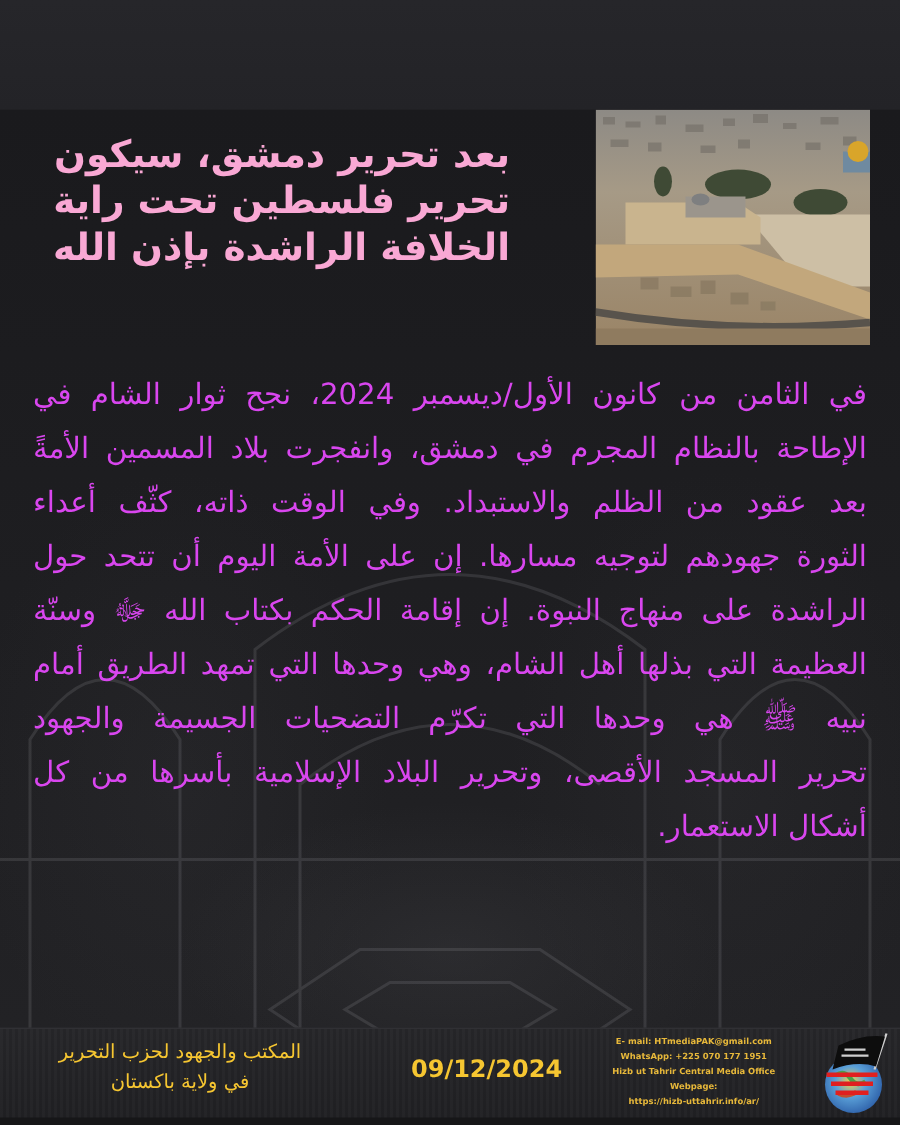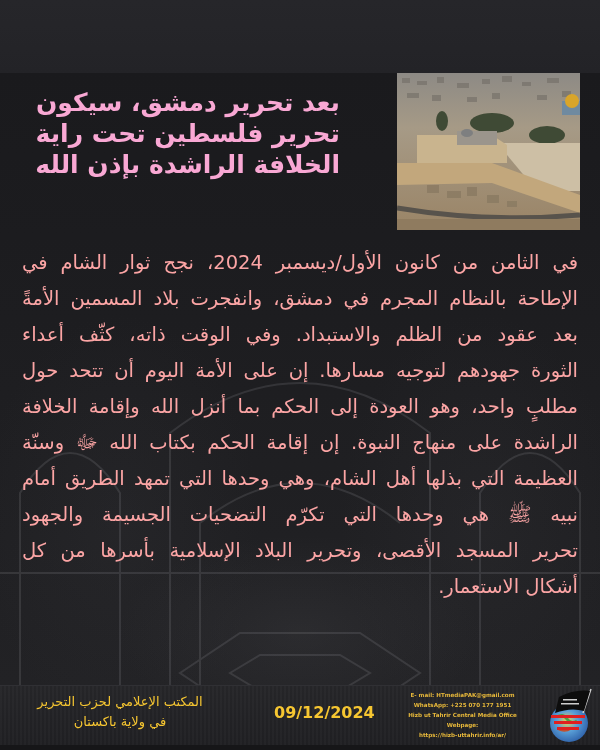--- a/index.html
+++ b/index.html
@@ -30,21 +30,21 @@
   .title {
     position:absolute; left:40px; top:87px; width:300px;
     direction:rtl; text-align:center;
     color:#f9a8d4; font-weight:bold; font-size:25px; line-height:31px;
     font-family:"DejaVu Sans", sans-serif;
   }
   .title div { white-space:nowrap; }
   .body-text {
     position:absolute; left:22px; top:245px; width:556px;
     direction:rtl; text-align:justify; text-align-last:right;
-    color:#fca5a5; font-size:19.5px; line-height:36px;
+    color:#d946ef; font-size:19.5px; line-height:36px;
     font-family:"DejaVu Sans", sans-serif;
   }
   .body-line { display:block; white-space:nowrap; text-align:justify; text-align-last:justify; height:36px; }
   .body-line.last { text-align-last:right; }
   .footer {
     position:absolute; left:0; top:685px; width:600px; height:60px;
     background:
       repeating-linear-gradient(90deg, rgba(255,255,255,0.025) 0 2px, transparent 2px 4px),
       linear-gradient(180deg,#252528,#1f1f22);
     border-top:1px solid #303034;
@@ -148,33 +148,32 @@
   <div>بعد تحرير دمشق، سيكون</div>
   <div>تحرير فلسطين تحت راية</div>
   <div>الخلافة الراشدة بإذن الله</div>
 </div>
 
 <div class="body-text">
   <span class="body-line">في الثامن من كانون الأول/ديسمبر 2024، نجح ثوار الشام في</span>
   <span class="body-line">الإطاحة بالنظام المجرم في دمشق، وانفجرت بلاد المسمين الأمةً</span>
   <span class="body-line">بعد عقود من الظلم والاستبداد. وفي الوقت ذاته، كثّف أعداء</span>
   <span class="body-line">الثورة جهودهم لتوجيه مسارها. إن على الأمة اليوم أن تتحد حول</span>
-  <span class="body-line">مطلبٍ واحد، وهو العودة إلى الحكم بما أنزل الله وإقامة الخلافة</span>
   <span class="body-line">الراشدة على منهاج النبوة. إن إقامة الحكم بكتاب الله ﷻ وسنّة</span>
   <span class="body-line">العظيمة التي بذلها أهل الشام، وهي وحدها التي تمهد الطريق أمام</span>
   <span class="body-line">نبيه ﷺ هي وحدها التي تكرّم التضحيات الجسيمة والجهود</span>
   <span class="body-line">تحرير المسجد الأقصى، وتحرير البلاد الإسلامية بأسرها من كل</span>
   <span class="body-line last">أشكال الاستعمار.</span>
 </div>
 
 <div class="footer"></div>
 <div class="footer-bottom"></div>
 
 <div class="office">
-  <div>المكتب الإعلامي لحزب التحرير</div>
+  <div>المكتب والجهود لحزب التحرير</div>
   <div>في ولاية باكستان</div>
 </div>
 
 <div class="date">09/12/2024</div>
 
 <div class="contacts">
   <div>E- mail: HTmediaPAK@gmail.com</div>
   <div>WhatsApp: +225 070 177 1951</div>
   <div>Hizb ut Tahrir Central Media Office Webpage:</div>
   <div>https://hizb-uttahrir.info/ar/</div>

